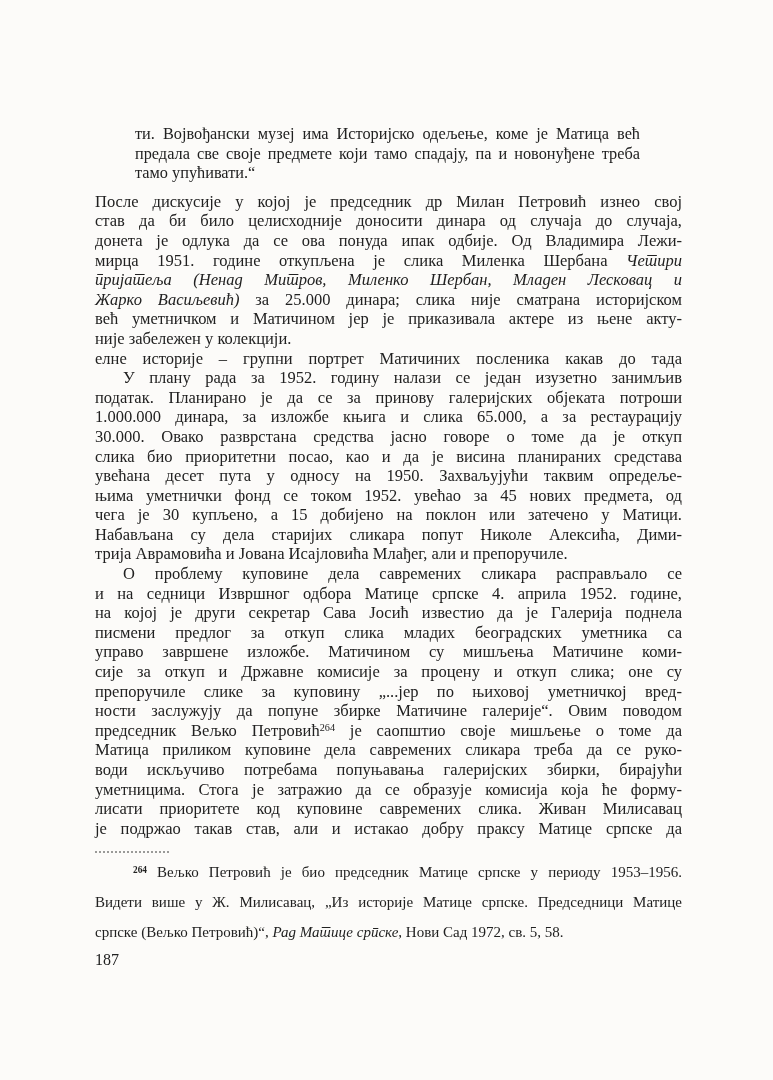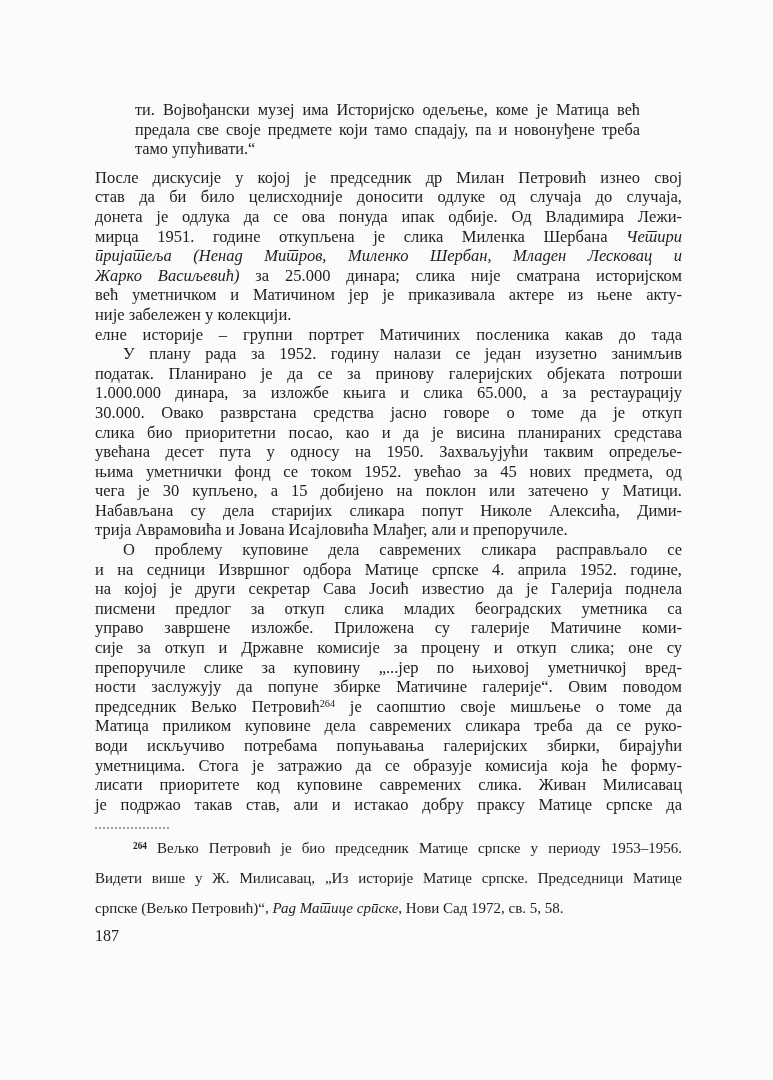--- a/index.html
+++ b/index.html
@@ -14,21 +14,21 @@
     position: relative;
     width: 773px;
     height: 1080px;
     background: #fcfbf9;
     color: #212121;
     font-family: "Liberation Serif", "DejaVu Serif", serif;
   }
   .textblock {
     position: absolute;
     left: 95px;
-    top: 100px;
+    top: 124px;
     width: 587px;
   }
   .line {
     font-size: 16.5px;
     line-height: 19.6px;
     text-align: justify;
     white-space: normal;
   }
   .line.fill { text-align-last: justify; }
   .line.indent { text-indent: 28px; }
@@ -71,21 +71,21 @@
 
 <div class="page">
   <div class="textblock">
     <div id="quote" class="quote">
         <div class="line fill"><span>ти. Војвођански музеј има Историјско одељење, коме је Матица већ</span></div>
         <div class="line fill"><span>предала све своје предмете који тамо спадају, па и новонуђене треба</span></div>
         <div class="line"><span>тамо упућивати.“</span></div>
       </div>
     <div id="bodytext" class="body">
         <div class="line fill"><span>После дискусије у којој је председник др Милан Петровић изнео свој</span></div>
-        <div class="line fill"><span>став да би било целисходније доносити одлуке од случаја до случаја,</span></div>
+        <div class="line fill"><span>став да би било целисходније доносити динара од случаја до случаја,</span></div>
         <div class="line fill"><span>донета је одлука да се ова понуда ипак одбије. Од Владимира Лежи-</span></div>
         <div class="line fill"><span>мирца 1951. године откупљена је слика Миленка Шербана </span><i>Четири</i></div>
         <div class="line fill"><i>пријатеља (Ненад Митров, Миленко Шербан, Младен Лесковац и</i></div>
         <div class="line fill"><i>Жарко Васиљевић)</i><span> за 25.000 динара; слика није сматрана историјском</span></div>
         <div class="line fill"><span>већ уметничком и Матичином јер је приказивала актере из њене акту-</span></div>
         <div class="line"><span>није забележен у колекцији.</span></div>
         <div class="line fill"><span>елне историје – групни портрет Матичиних посленика какав до тада</span></div>
         <div class="line fill indent"><span>У плану рада за 1952. годину налази се један изузетно занимљив</span></div>
         <div class="line fill"><span>податак. Планирано је да се за принову галеријских објеката потроши</span></div>
         <div class="line fill"><span>1.000.000 динара, за изложбе књига и слика 65.000, а за рестаурацију</span></div>
@@ -93,21 +93,21 @@
         <div class="line fill"><span>слика био приоритетни посао, као и да је висина планираних средстава</span></div>
         <div class="line fill"><span>увећана десет пута у односу на 1950. Захваљујући таквим опредеље-</span></div>
         <div class="line fill"><span>њима уметнички фонд се током 1952. увећао за 45 нових предмета, од</span></div>
         <div class="line fill"><span>чега је 30 купљено, а 15 добијено на поклон или затечено у Матици.</span></div>
         <div class="line fill"><span>Набављана су дела старијих сликара попут Николе Алексића, Дими-</span></div>
         <div class="line"><span>трија Аврамовића и Јована Исајловића Млађег, али и препоручиле.</span></div>
         <div class="line fill indent"><span>О проблему куповине дела савремених сликара расправљало се</span></div>
         <div class="line fill"><span>и на седници Извршног одбора Матице српске 4. априла 1952. године,</span></div>
         <div class="line fill"><span>на којој је други секретар Сава Јосић известио да је Галерија поднела</span></div>
         <div class="line fill"><span>писмени предлог за откуп слика младих београдских уметника са</span></div>
-        <div class="line fill"><span>управо завршене изложбе. Приложена су галерије Матичине коми-</span></div>
+        <div class="line fill"><span>управо завршене изложбе. Матичином су мишљења Матичине коми-</span></div>
         <div class="line fill"><span>сије за откуп и Државне комисије за процену и откуп слика; оне су</span></div>
         <div class="line fill"><span>препоручиле слике за куповину „...јер по њиховој уметничкој вред-</span></div>
         <div class="line fill"><span>ности заслужују да попуне збирке Матичине галерије“. Овим поводом</span></div>
         <div class="line fill"><span>председник Вељко Петровић</span><sup class="fnref">264</sup><span> је саопштио своје мишљење о томе да</span></div>
         <div class="line fill"><span>Матица приликом куповине дела савремених сликара треба да се руко-</span></div>
         <div class="line fill"><span>води искључиво потребама попуњавања галеријских збирки, бирајући</span></div>
         <div class="line fill"><span>уметницима. Стога је затражио да се образује комисија која ће форму-</span></div>
         <div class="line fill"><span>лисати приоритете код куповине савремених слика. Живан Милисавац</span></div>
         <div class="line fill"><span>је подржао такав став, али и истакао добру праксу Матице српске да</span></div>
       </div>

